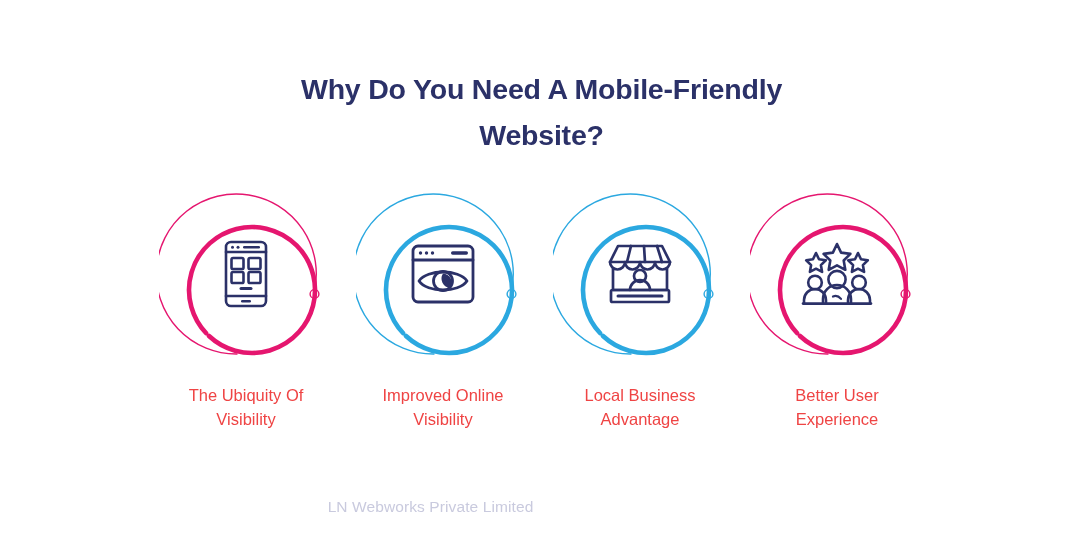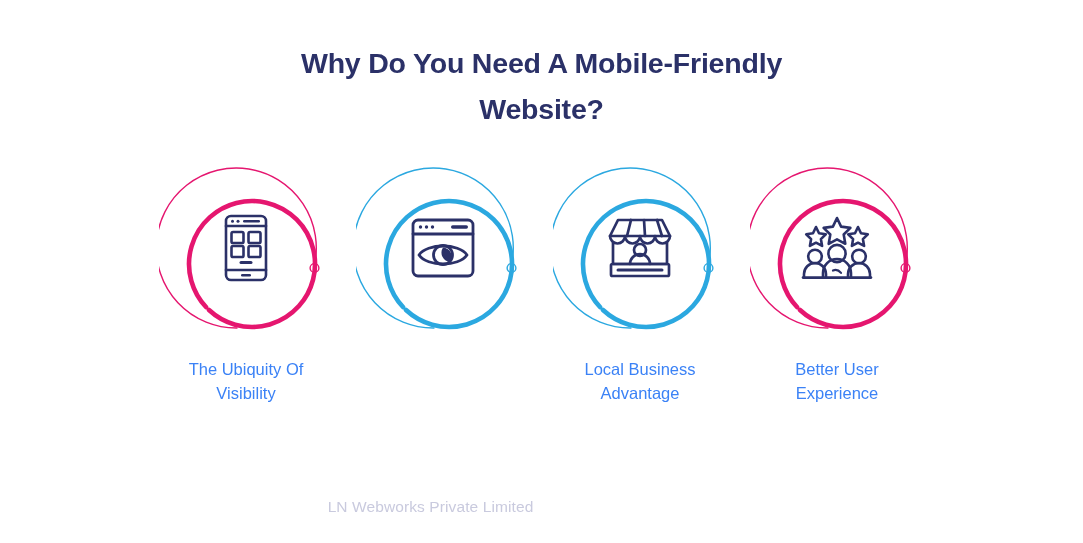--- a/index.html
+++ b/index.html
@@ -18,21 +18,21 @@
     width: 1083px;
     height: 543px;
     position: relative;
     display: flex;
     flex-direction: column;
     align-items: center;
   }
   .heading {
     width: 560px;
     margin: 0;
-    padding-top: 40px;
+    padding-top: 66px;
     text-align: center;
     font-size: 28.5px;
     font-weight: bold;
     line-height: 46px;
     letter-spacing: -0.2px;
     color: #2b3168;
   }
   .cards {
     margin-top: 28px;
     display: flex;
@@ -66,21 +66,21 @@
   }
   .icon-holder svg {
     display: block;
   }
   .card-label {
     margin-top: 22px;
     width: 180px;
     text-align: center;
     font-size: 16.5px;
     line-height: 24px;
-    color: #3b82f6;
+    color: #ef4444;
   }
   .footer {
     position: absolute;
     left: 0;
     top: 498px;
     width: 861px;
     text-align: center;
     font-size: 15.5px;
     color: #c9cade;
     letter-spacing: 0.1px;
@@ -156,20 +156,24 @@
               <rect x="41" y="8.3" width="17" height="3.4" rx="1.7"></rect>
             </g>
             <g fill="none" stroke="#2b3168" stroke-width="2.8" stroke-linejoin="round" stroke-linecap="round">
               <path d="M 9 38 C 17 26, 49 26, 57 38 C 49 50, 17 50, 9 38 Z"></path>
               <circle cx="33" cy="38" r="9.5"></circle>
             </g>
             <path d="M 33 30.5 a 9.3 9.3 0 0 1 7.2 14.4 a 9.3 9.3 0 0 1 -7.2 -14.4 z" fill="#2b3168"></path>
           </svg>
         </div>
       </div>
+      <div class="card-label">
+        <span>Improved Online</span><br>
+        <span>Visibility</span>
+      </div>
     </div>
 
     <div class="card">
       <div class="ring-wrap">
         <svg width="175" height="175" viewBox="0 0 175 175">
           <path d="M 78 168 A 80 80 0 1 1 155 107" fill="none" stroke="#2ba8e0" stroke-width="1.4" stroke-linecap="round"></path>
           <circle cx="155.5" cy="108" r="4.4" fill="none" stroke="#2ba8e0" stroke-width="1.4"></circle>
           <path d="M 47 147 A 63 63 0 1 1 50 150" fill="none" stroke="#2ba8e0" stroke-width="4.6" stroke-linecap="round"></path>
         </svg>
         <div class="icon-holder">

